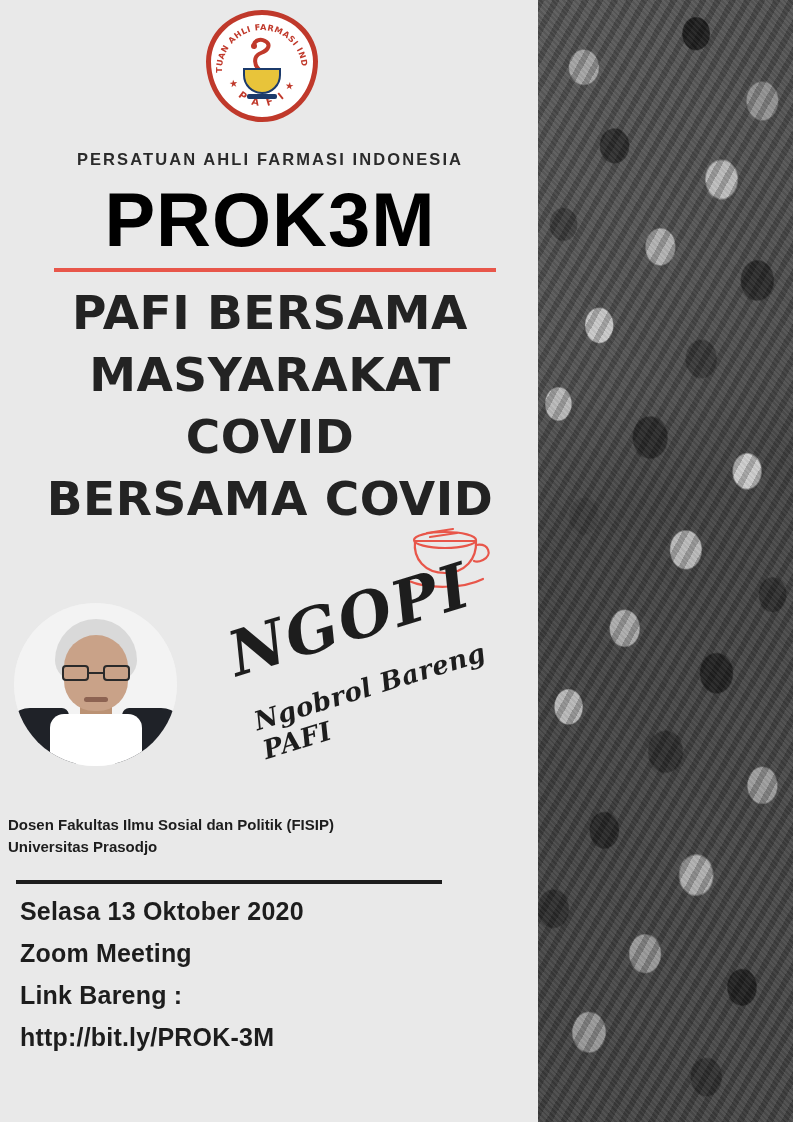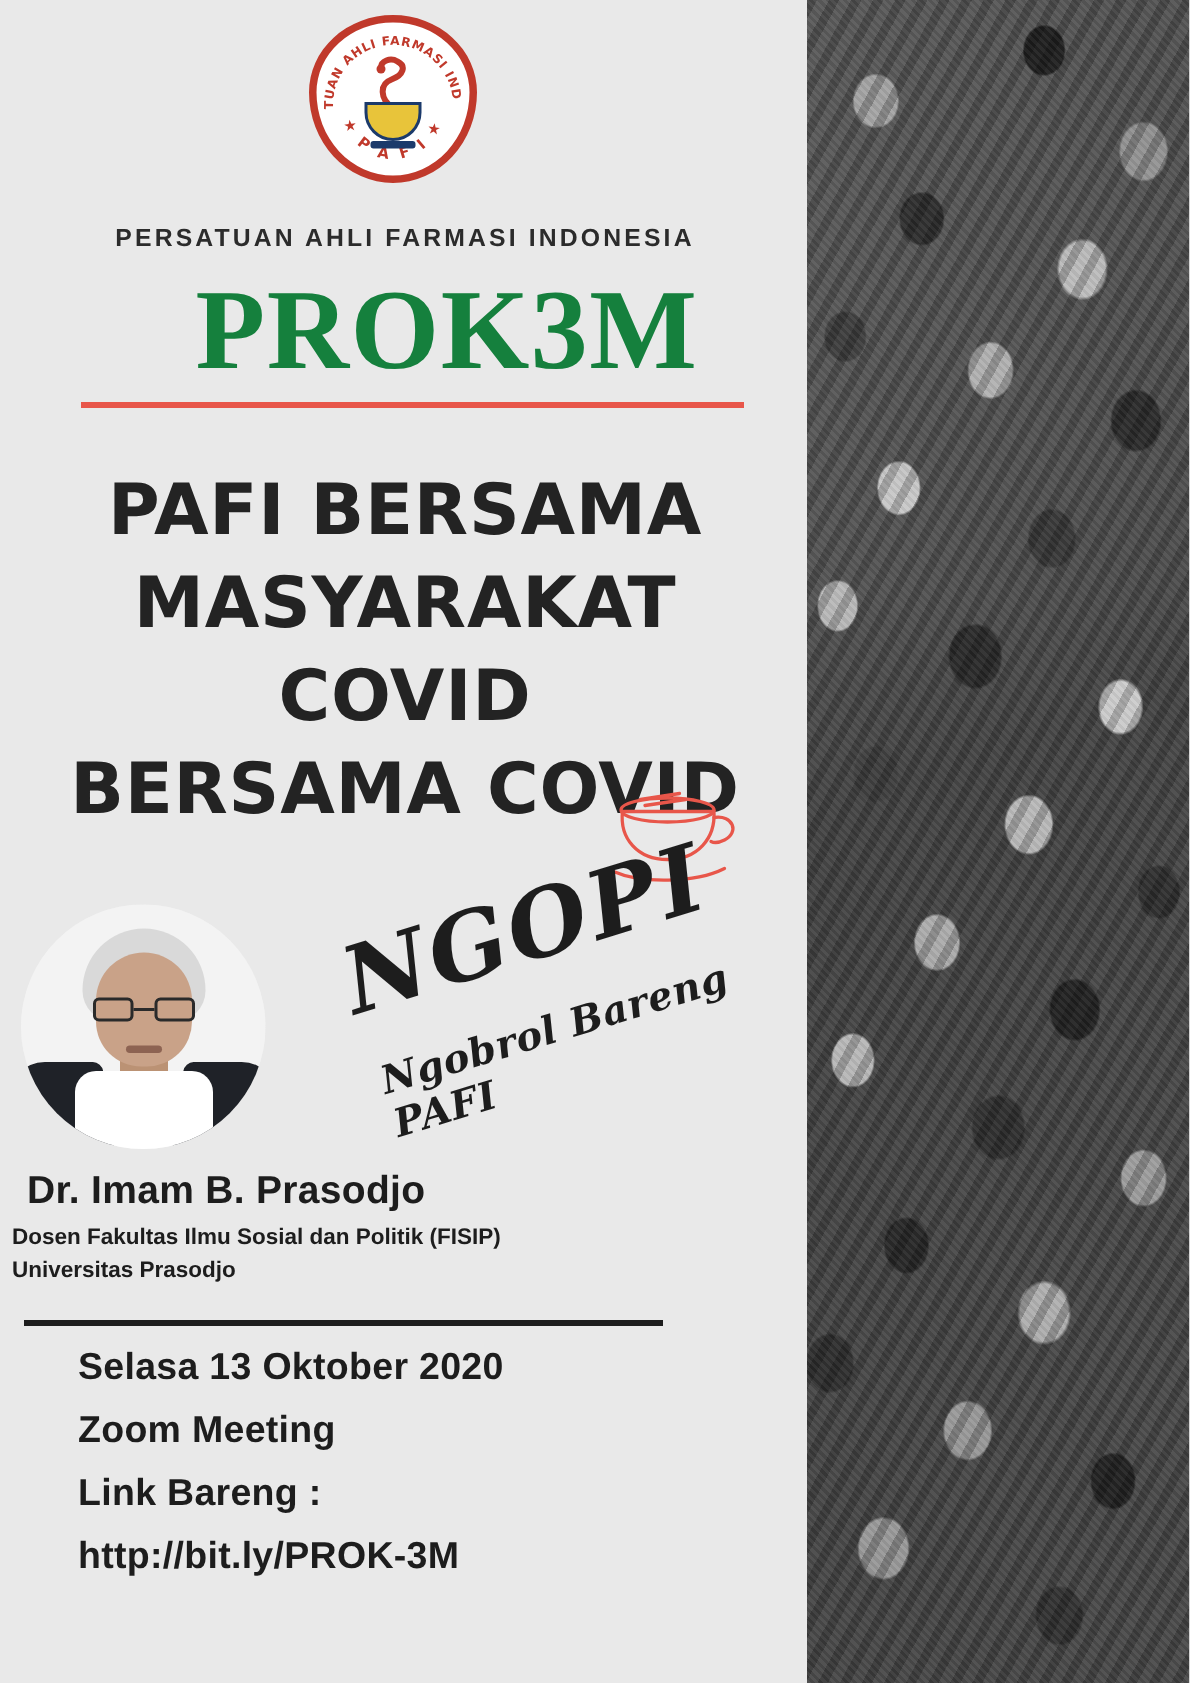--- a/index.html
+++ b/index.html
@@ -166,23 +166,22 @@
   .prok3m {
     position: absolute;
     top: 178px;
     left: 0;
     width: 540px;
     text-align: center;
     font-size: 76px;
     line-height: 84px;
     font-weight: 700;
     letter-spacing: 1px;
-    color: #15803d;
-    font-family: Liberation Serif, serif;
-    padding-left: 28px;
+    color: #000000;
+    font-family: Liberation Sans, sans-serif;
   }
   .divider-red {
     position: absolute;
     top: 268px;
     left: 54px;
     width: 442px;
     height: 4px;
     background: #e8564a;
   }
   .headline {
@@ -190,21 +189,20 @@
     top: 282px;
     left: 0;
     width: 540px;
     text-align: center;
     font-size: 47px;
     line-height: 62px;
     font-weight: 700;
     color: #232323;
     letter-spacing: 0.5px;
     font-family: "DejaVu Sans", sans-serif;
-    margin-top: 28px;
   }
 
   
   .ngopi-wrap {
     position: absolute;
     top: 505px;
     left: 215px;
     width: 320px;
     height: 270px;
   }
@@ -340,21 +338,20 @@
     top: 890px;
     left: 20px;
     width: 500px;
   }
   .details div {
     font-size: 25px;
     font-weight: 700;
     color: #1d1d1d;
     line-height: 42px;
     letter-spacing: 0.2px;
-    margin-left: 32px;
   }
 </style>
 </head>
 <body>
 
 <div class="poster">
 
   <div class="content-col">
 
     <div class="logo-wrap">
@@ -423,21 +420,20 @@
       <div class="av-hair"></div>
       <div class="av-face"></div>
       <div class="av-glasses">
         <div class="av-glass-l"></div>
         <div class="av-bridge"></div>
         <div class="av-glass-r"></div>
       </div>
       <div class="av-mouth"></div>
     </div>
 
-    <div class="speaker-name">Dr. Imam B. Prasodjo</div>
     <div class="speaker-role">
       <div>Dosen Fakultas Ilmu Sosial dan Politik (FISIP)</div>
       <div>Universitas Prasodjo</div>
     </div>
 
     <div class="divider-dark"></div>
 
     <div class="details">
       <div>Selasa 13 Oktober 2020</div>
       <div>Zoom Meeting</div>

